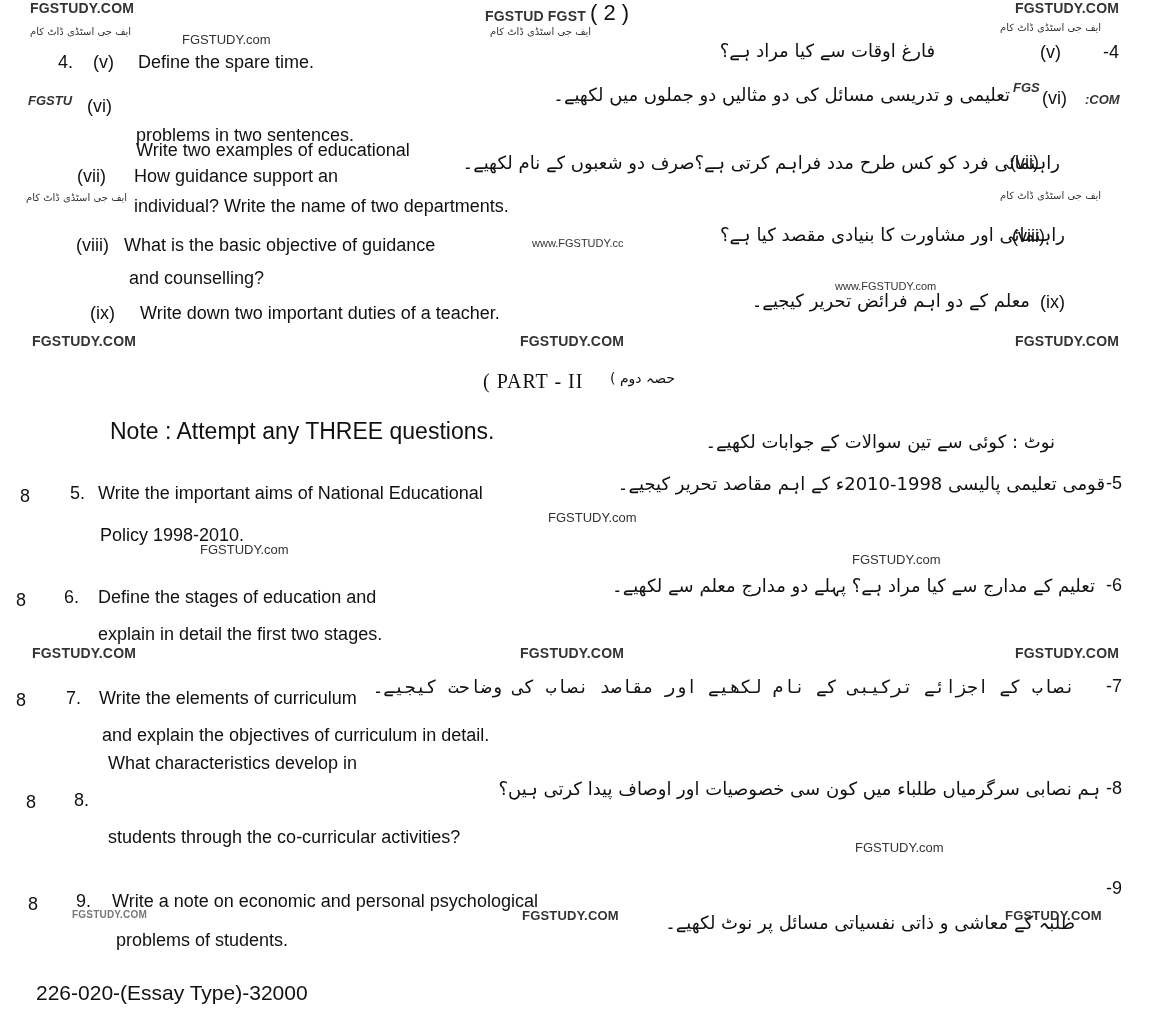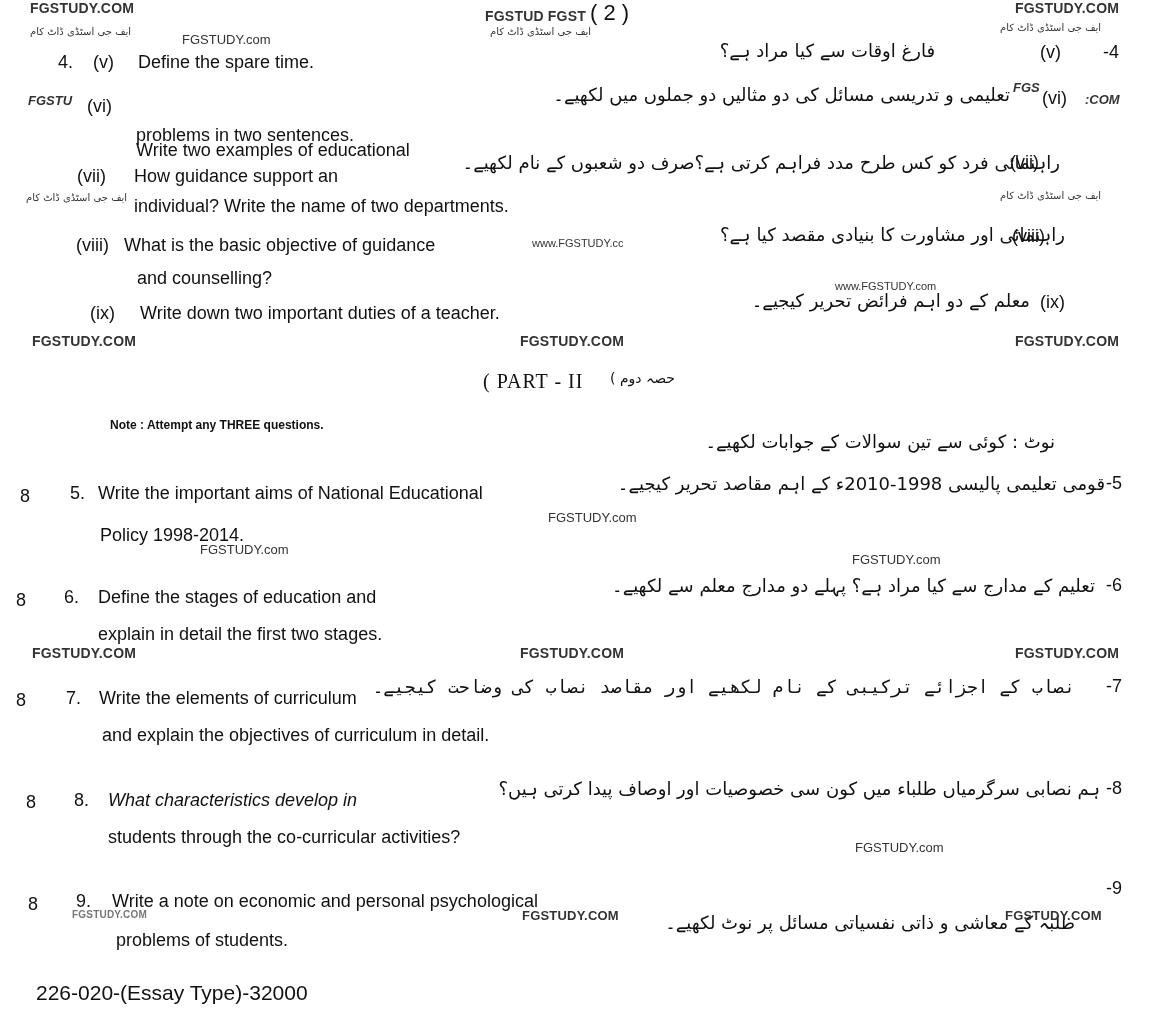--- a/index.html
+++ b/index.html
@@ -6,21 +6,21 @@
   body { width:1155px; height:1009px; position:relative; overflow:hidden; color:#111; font-family:"Liberation Sans", sans-serif; }
   .abs { position:absolute; white-space:nowrap; }
   .wm-bold { font-weight:bold; font-size:14px; color:#333; letter-spacing:0.2px; }
   .wm-small { font-size:13px; color:#333; }
   .wm-italic { font-style:italic; font-weight:bold; font-size:13px; color:#333; }
   .urdu-wm { font-family:"DejaVu Sans", sans-serif; font-size:10px; color:#333; direction:rtl; }
   .q-en { font-size:18px; color:#111; }
   .q-ur { font-family:"DejaVu Sans", sans-serif; font-size:18px; color:#111; direction:rtl; text-align:right; }
   .marks { font-size:18px; color:#111; }
   .part { font-family:"Liberation Serif", serif; font-size:20px; letter-spacing:1px; }
-  .note-en { font-weight:bold; font-size:12px; }
+  .note-en { font-weight:normal; font-size:23px; }
   .page-num { font-family:"Liberation Sans", sans-serif; font-size:22px; }
   .footer-code { font-size:21px; }
 </style>
 </head>
 <body>
 
 <div class="abs wm-bold" style="left:30px;top:0px;">FGSTUDY.COM</div>
 <div class="abs wm-bold" style="left:485px;top:0px;margin-top:8px;">FGSTUD FGST</div>
 <div class="abs wm-bold" style="left:1015px;top:0px;">FGSTUDY.COM</div>
 <div class="abs page-num" style="left:590px;top:0px;">( 2 )</div>
@@ -48,21 +48,21 @@
 <div class="abs q-en" style="left:77px;top:166px;">(vii)</div>
 <div class="abs q-en" style="left:134px;top:166px;">How guidance support an</div>
 <div class="abs urdu-wm" style="left:26px;top:192px;">ایف جی اسٹڈی ڈاٹ کام</div>
 <div class="abs q-en" style="left:134px;top:196px;">individual?  Write the name of two departments.</div>
 <div class="abs q-ur" style="right:95px;top:152px;width:620px;">راہنمائی فرد کو کس طرح مدد فراہم کرتی ہے؟صرف دو شعبوں کے نام لکھیے۔</div>
 <div class="abs q-en" style="left:1010px;top:152px;">(vii)</div>
 <div class="abs urdu-wm" style="left:1000px;top:190px;">ایف جی اسٹڈی ڈاٹ کام</div>
 
 <div class="abs q-en" style="left:76px;top:235px;">(viii)</div>
 <div class="abs q-en" style="left:124px;top:235px;">What is the basic objective of guidance</div>
-<div class="abs q-en" style="left:137px;top:268px;">and counselling?</div>
+<div class="abs q-en" style="left:129px;top:268px;">and counselling?</div>
 <div class="abs wm-small" style="left:532px;top:237px;font-size:11px;">www.FGSTUDY.cc</div>
 <div class="abs q-ur" style="right:90px;top:224px;width:400px;">راہنمائی اور مشاورت کا بنیادی مقصد کیا ہے؟</div>
 <div class="abs q-en" style="left:1012px;top:226px;">(viii)</div>
 
 <div class="abs wm-small" style="left:835px;top:280px;font-size:11px;">www.FGSTUDY.com</div>
 <div class="abs q-en" style="left:90px;top:303px;">(ix)</div>
 <div class="abs q-en" style="left:140px;top:303px;">Write down two important duties of a teacher.</div>
 <div class="abs q-ur" style="right:125px;top:290px;width:380px;">معلم کے دو اہم فرائض تحریر کیجیے۔</div>
 <div class="abs q-en" style="left:1040px;top:292px;">(ix)</div>
 
@@ -71,21 +71,21 @@
 <div class="abs wm-bold" style="left:1015px;top:333px;">FGSTUDY.COM</div>
 
 <div class="abs part" style="left:483px;top:370px;">( PART - II</div>
 <div class="abs part" style="left:610px;top:370px;font-family:'DejaVu Sans',sans-serif;font-size:14px;direction:rtl;">حصہ دوم )</div>
 <div class="abs note-en" style="left:110px;top:418px;">Note :  Attempt any THREE questions.</div>
 <div class="abs q-ur" style="right:100px;top:404px;width:400px;margin-top:27px;">نوٹ :  کوئی سے تین سوالات کے جوابات لکھیے۔</div>
 
 <div class="abs marks" style="left:20px;top:486px;">8</div>
 <div class="abs q-en" style="left:70px;top:483px;">5.</div>
 <div class="abs q-en" style="left:98px;top:483px;">Write the important aims of National Educational</div>
-<div class="abs q-en" style="left:100px;top:525px;">Policy  1998-2014.</div>
+<div class="abs q-en" style="left:100px;top:525px;">Policy  1998-2010.</div>
 <div class="abs wm-small" style="left:200px;top:542px;">FGSTUDY.com</div>
 <div class="abs wm-small" style="left:548px;top:510px;">FGSTUDY.com</div>
 <div class="abs q-ur" style="right:50px;top:473px;width:540px;">قومی تعلیمی پالیسی 1998-2010ء کے اہم مقاصد تحریر کیجیے۔</div>
 <div class="abs q-en" style="left:1106px;top:473px;">-5</div>
 
 <div class="abs wm-small" style="left:852px;top:552px;">FGSTUDY.com</div>
 <div class="abs marks" style="left:16px;top:590px;">8</div>
 <div class="abs q-en" style="left:64px;top:587px;">6.</div>
 <div class="abs q-en" style="left:98px;top:587px;">Define the stages of education and</div>
 <div class="abs q-en" style="left:98px;top:624px;">explain in detail the first two stages.</div>
@@ -98,21 +98,21 @@
 
 <div class="abs marks" style="left:16px;top:690px;">8</div>
 <div class="abs q-en" style="left:66px;top:688px;">7.</div>
 <div class="abs q-en" style="left:99px;top:688px;">Write the elements of curriculum</div>
 <div class="abs q-en" style="left:102px;top:725px;">and explain the objectives of curriculum in detail.</div>
 <div class="abs q-ur" style="right:80px;top:676px;width:680px;font-family:Liberation Mono, monospace;">نصاب کے اجزائے ترکیبی کے نام لکھیے اور مقاصد نصاب کی وضاحت کیجیے۔</div>
 <div class="abs q-en" style="left:1106px;top:676px;">-7</div>
 
 <div class="abs marks" style="left:26px;top:792px;">8</div>
 <div class="abs q-en" style="left:74px;top:790px;">8.</div>
-<div class="abs q-en" style="left:108px;top:790px;font-style:italic;">What characteristics develop in</div>
+<div class="abs q-en" style="left:108px;top:753px;">What characteristics develop in</div>
 <div class="abs q-en" style="left:108px;top:827px;">students through the co-curricular activities?</div>
 <div class="abs q-ur" style="right:55px;top:778px;width:680px;">ہم نصابی سرگرمیاں طلباء میں کون سی خصوصیات اور اوصاف پیدا کرتی ہیں؟</div>
 <div class="abs q-en" style="left:1106px;top:778px;">-8</div>
 <div class="abs wm-small" style="left:855px;top:840px;">FGSTUDY.com</div>
 
 <div class="abs marks" style="left:28px;top:894px;">8</div>
 <div class="abs q-en" style="left:76px;top:891px;">9.</div>
 <div class="abs q-en" style="left:112px;top:891px;">Write a note on economic and personal psychological</div>
 <div class="abs q-en" style="left:116px;top:930px;">problems of students.</div>
 <div class="abs q-ur" style="right:80px;top:878px;width:440px;margin-top:34px;">طلبہ کے معاشی و ذاتی نفسیاتی مسائل پر نوٹ لکھیے۔</div>

